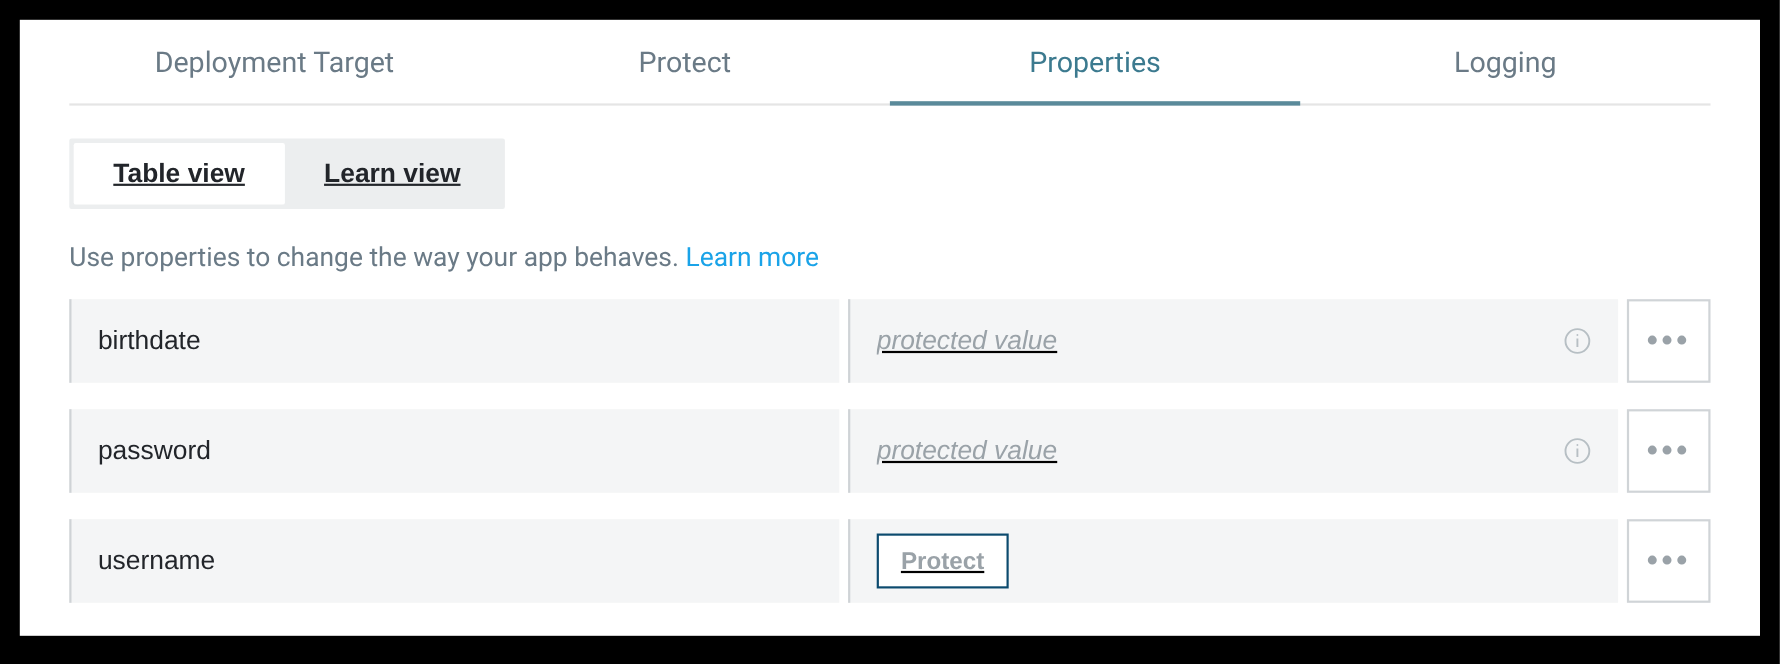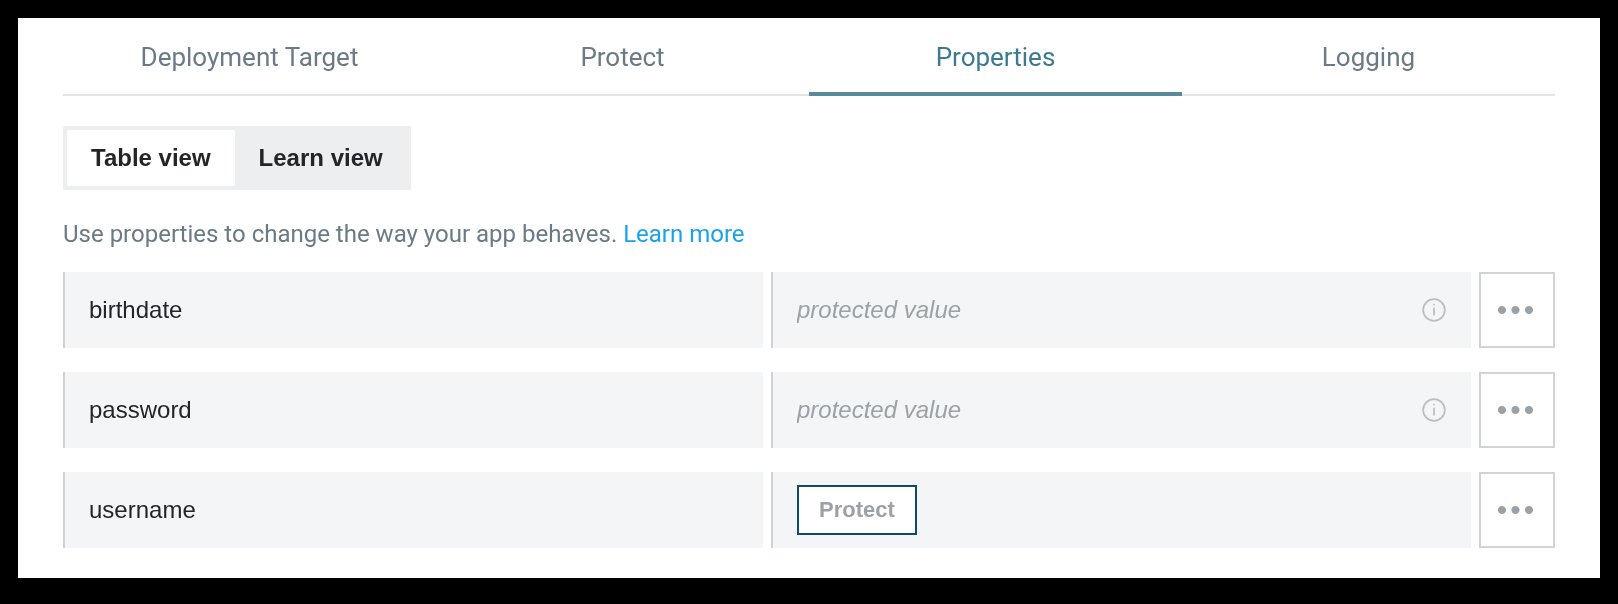--- a/index.html
+++ b/index.html
@@ -47,23 +47,24 @@
       margin: 30px 0 0 45px;
       border-radius: 2px;
       padding: 4px;
     }
     .view-btn {
       border: none;
       background: transparent;
       font-size: 24px;
       font-weight: 700;
       color: #22252a;
-      padding: 14px 24px;
+      padding: 14px 36px;
       cursor: pointer;
       border-radius: 2px;
+      text-decoration: underline;
     }
     .view-btn.active {
       background: #fff;
     }
     
     .description {
       margin: 30px 45px 24px;
       font-size: 24px;
       color: #6a7a86;
     }
@@ -99,20 +100,21 @@
       font-size: 24px;
       color: #22252a;
       width: 100%;
       outline: none;
     }
     .val-cell {
       flex: 1;
       position: relative;
       justify-content: space-between;
       gap: 16px;
+      text-decoration: underline;
     }
     .val-input {
       border: none;
       background: transparent;
       font-size: 24px;
       color: #22252a;
       width: 100%;
       outline: none;
     }
     .val-input::placeholder {

